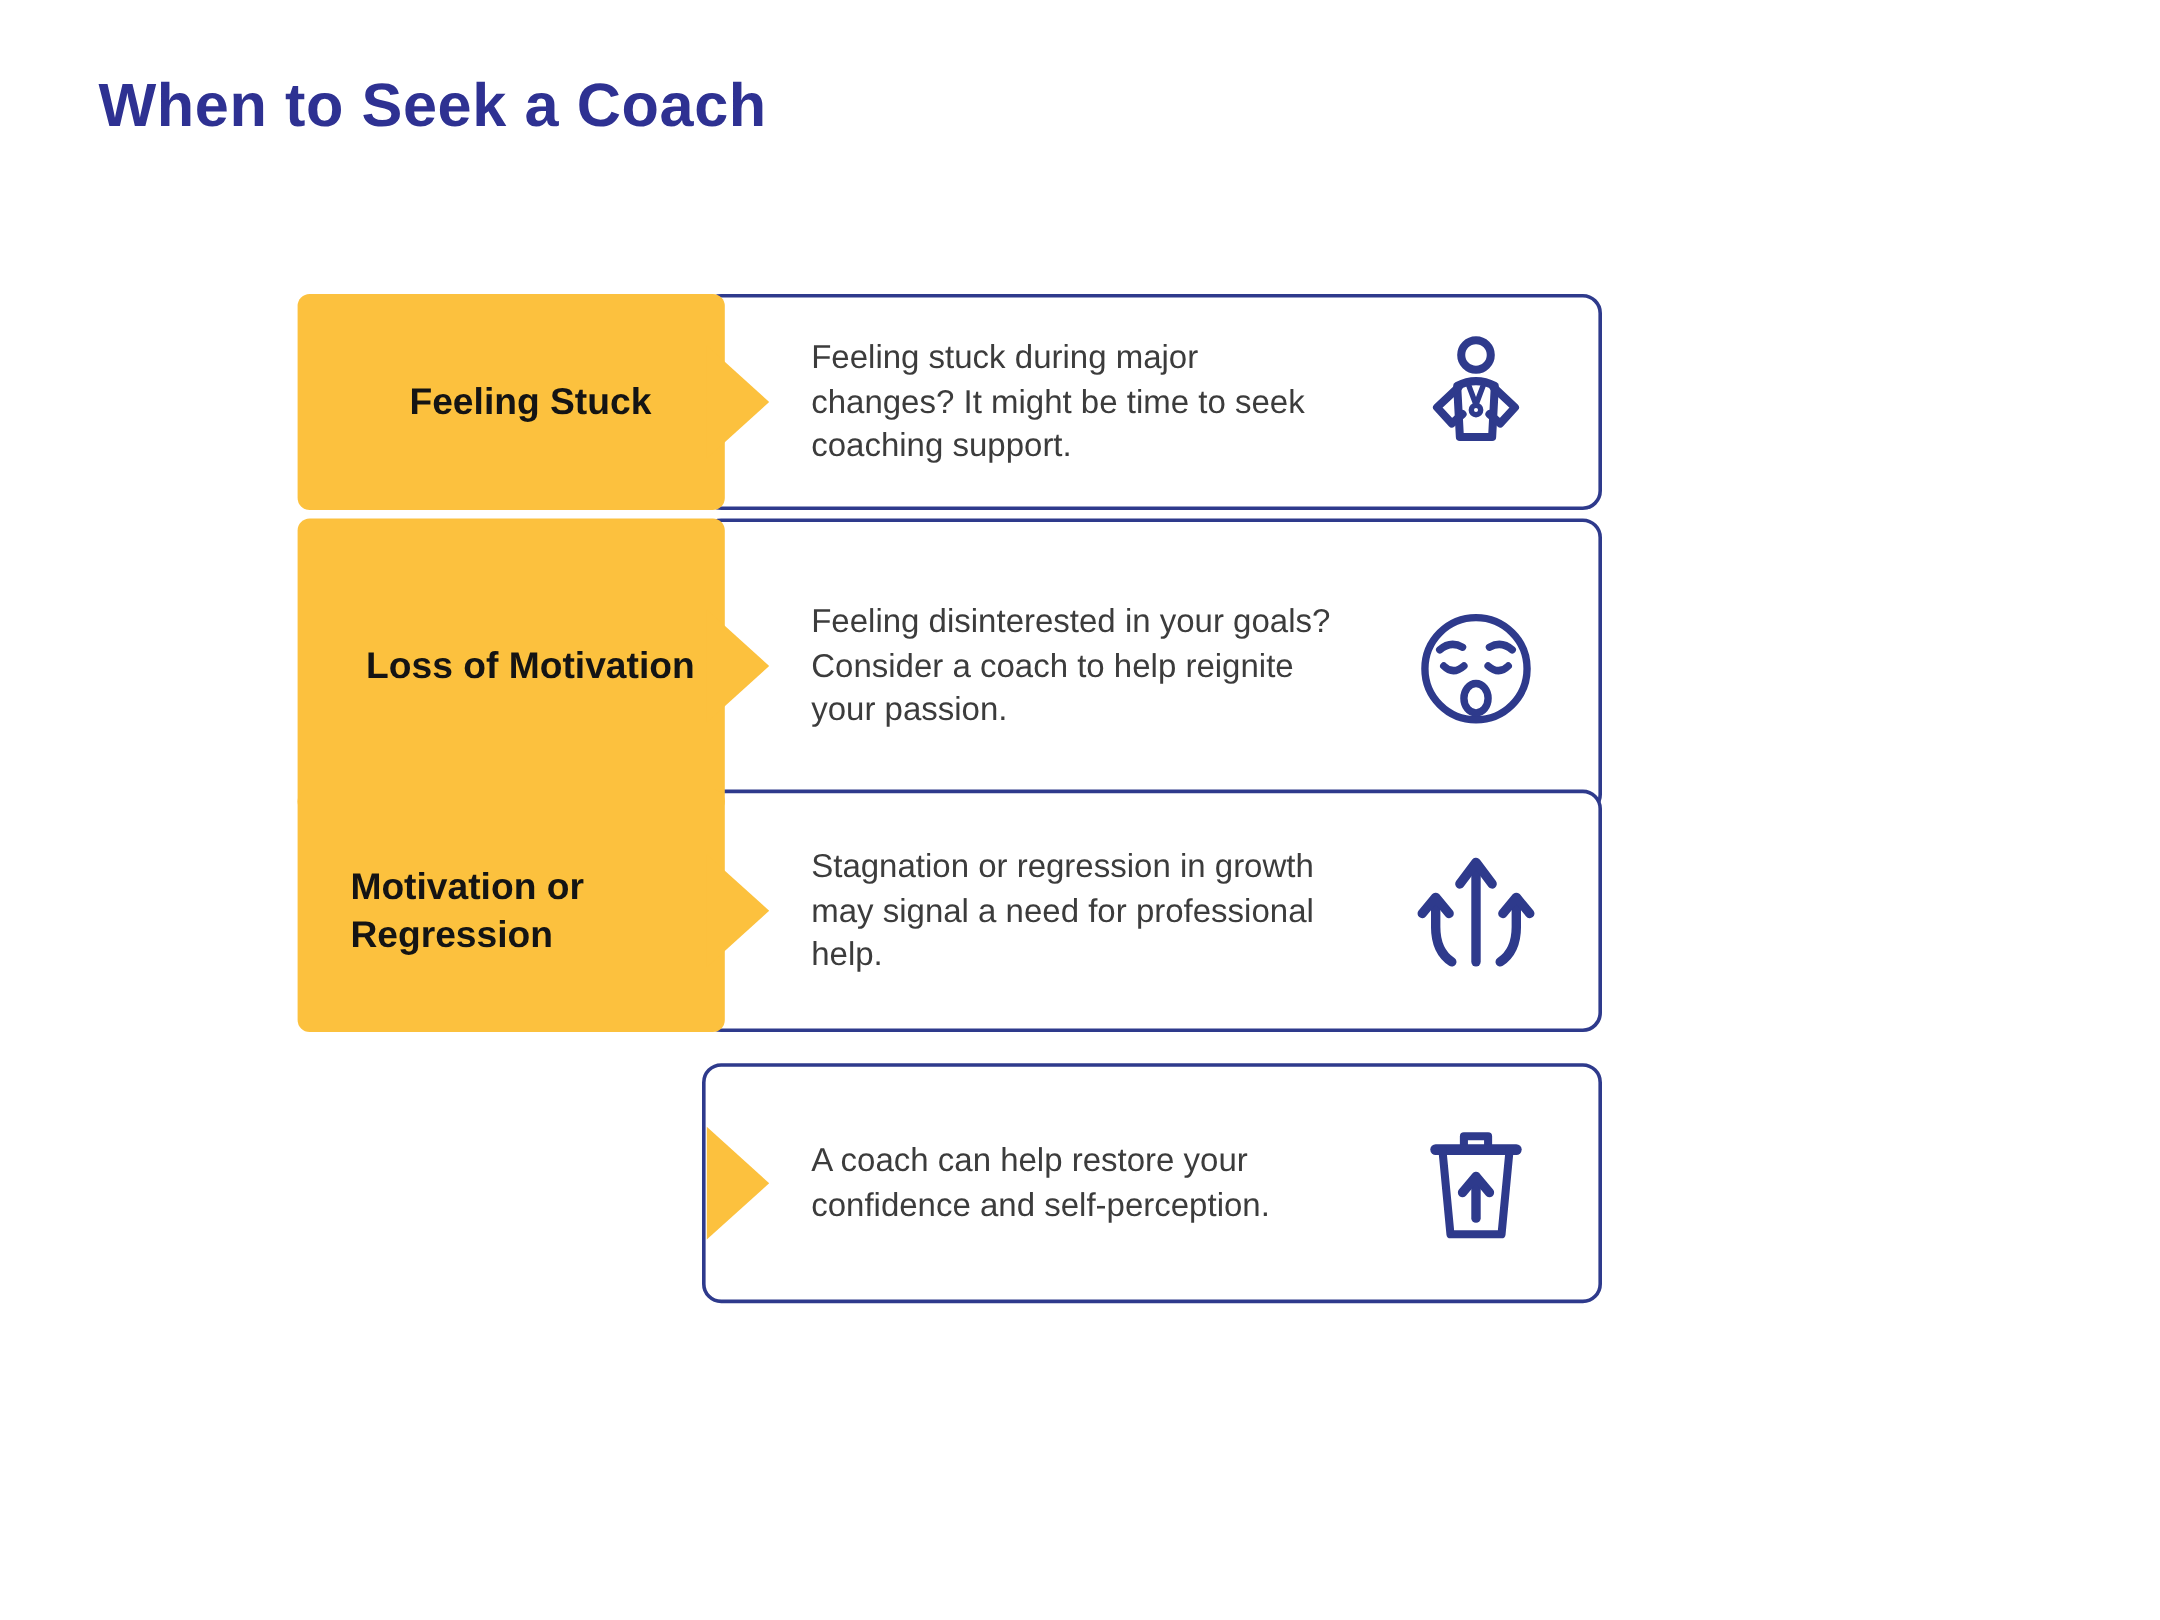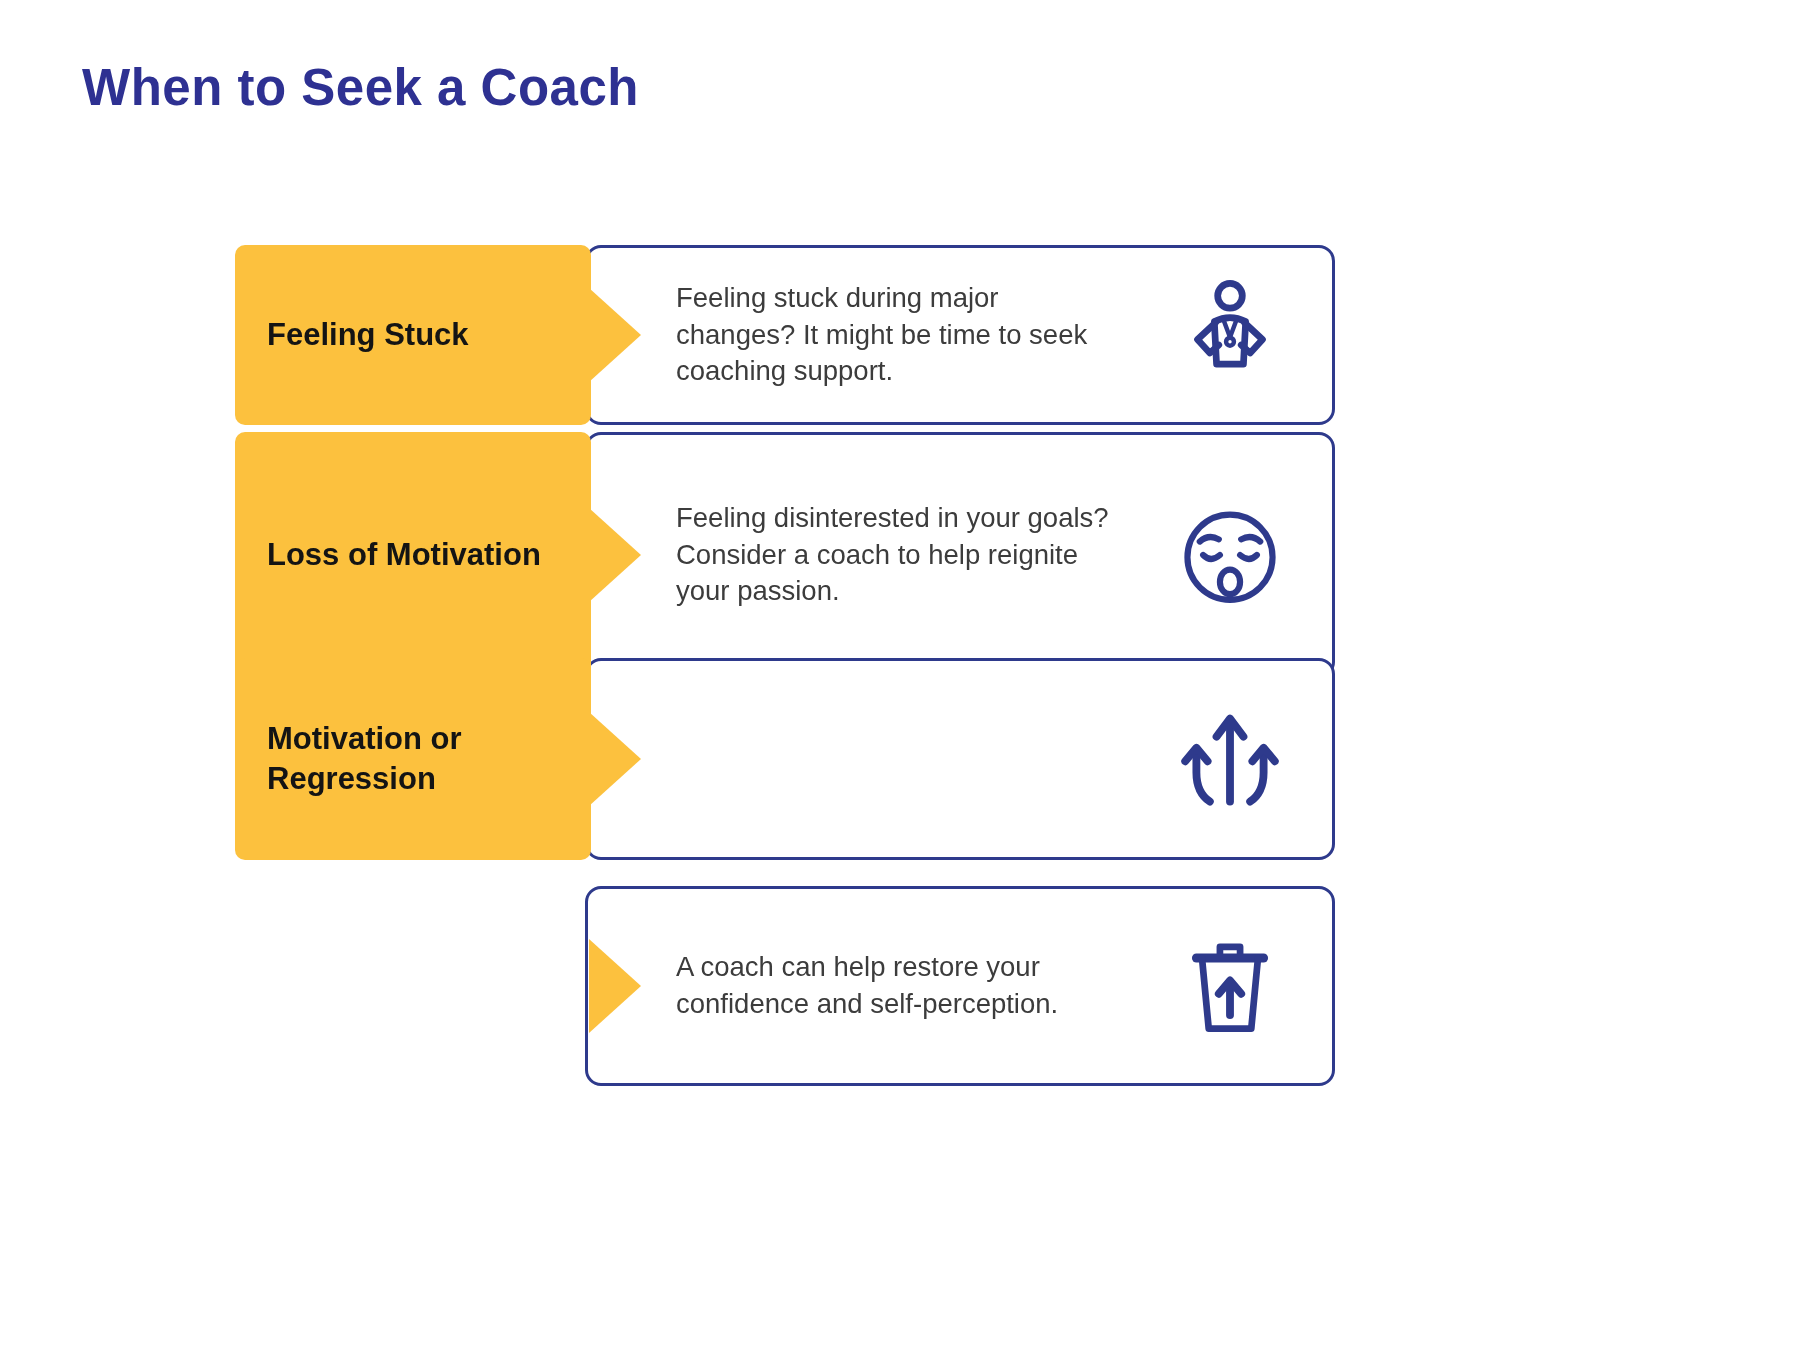--- a/index.html
+++ b/index.html
@@ -26,25 +26,26 @@
     display:flex; align-items:center;
     z-index:1;
   }
   .desc {
     margin-left:88px; width:445px;
     font-size:27.5px; line-height:1.33;
     color:var(--body-text, #3C3C3C);
   }
 
   .labelbox {
-    position:absolute; left:0; top:0; bottom:0; width:356px;
+    position:absolute; left:13px; top:0; bottom:0; width:356px;
     background:var(--label-yellow, #FCC13E);
     border-radius:10px;
     display:flex; align-items:center;
     z-index:2;
+    justify-content:center;
   }
   .labeltext {
     padding-left:32px; max-width:300px;
     font-size:31px; font-weight:700; line-height:1.3;
     color:#141414;
   }
   .arrow {
     position:absolute; left:354px; top:50%; transform:translateY(-50%);
     width:0; height:0;
     border-top:47px solid transparent;
@@ -105,20 +106,21 @@
       </div>
     </div>
     <div class="labelbox">
       <div class="labeltext">Loss of Motivation</div>
     </div>
     <div class="arrow"></div>
   </div>
 
   <div class="row row-3">
     <div class="card">
+      <div class="desc">Stagnation or regression in growth may signal a need for professional help.</div>
       <div class="icon">
         <svg viewBox="0 0 100 100" stroke-width="7">
           <path d="M50 88 L50 16"></path>
           <path d="M38 30 L50 14 L62 30"></path>
           <path d="M32 88 Q20 80 20 62 L20 44"></path>
           <path d="M10 52 L20 40 L30 52"></path>
           <path d="M68 88 Q80 80 80 62 L80 44"></path>
           <path d="M70 52 L80 40 L90 52"></path>
         </svg>
       </div>

